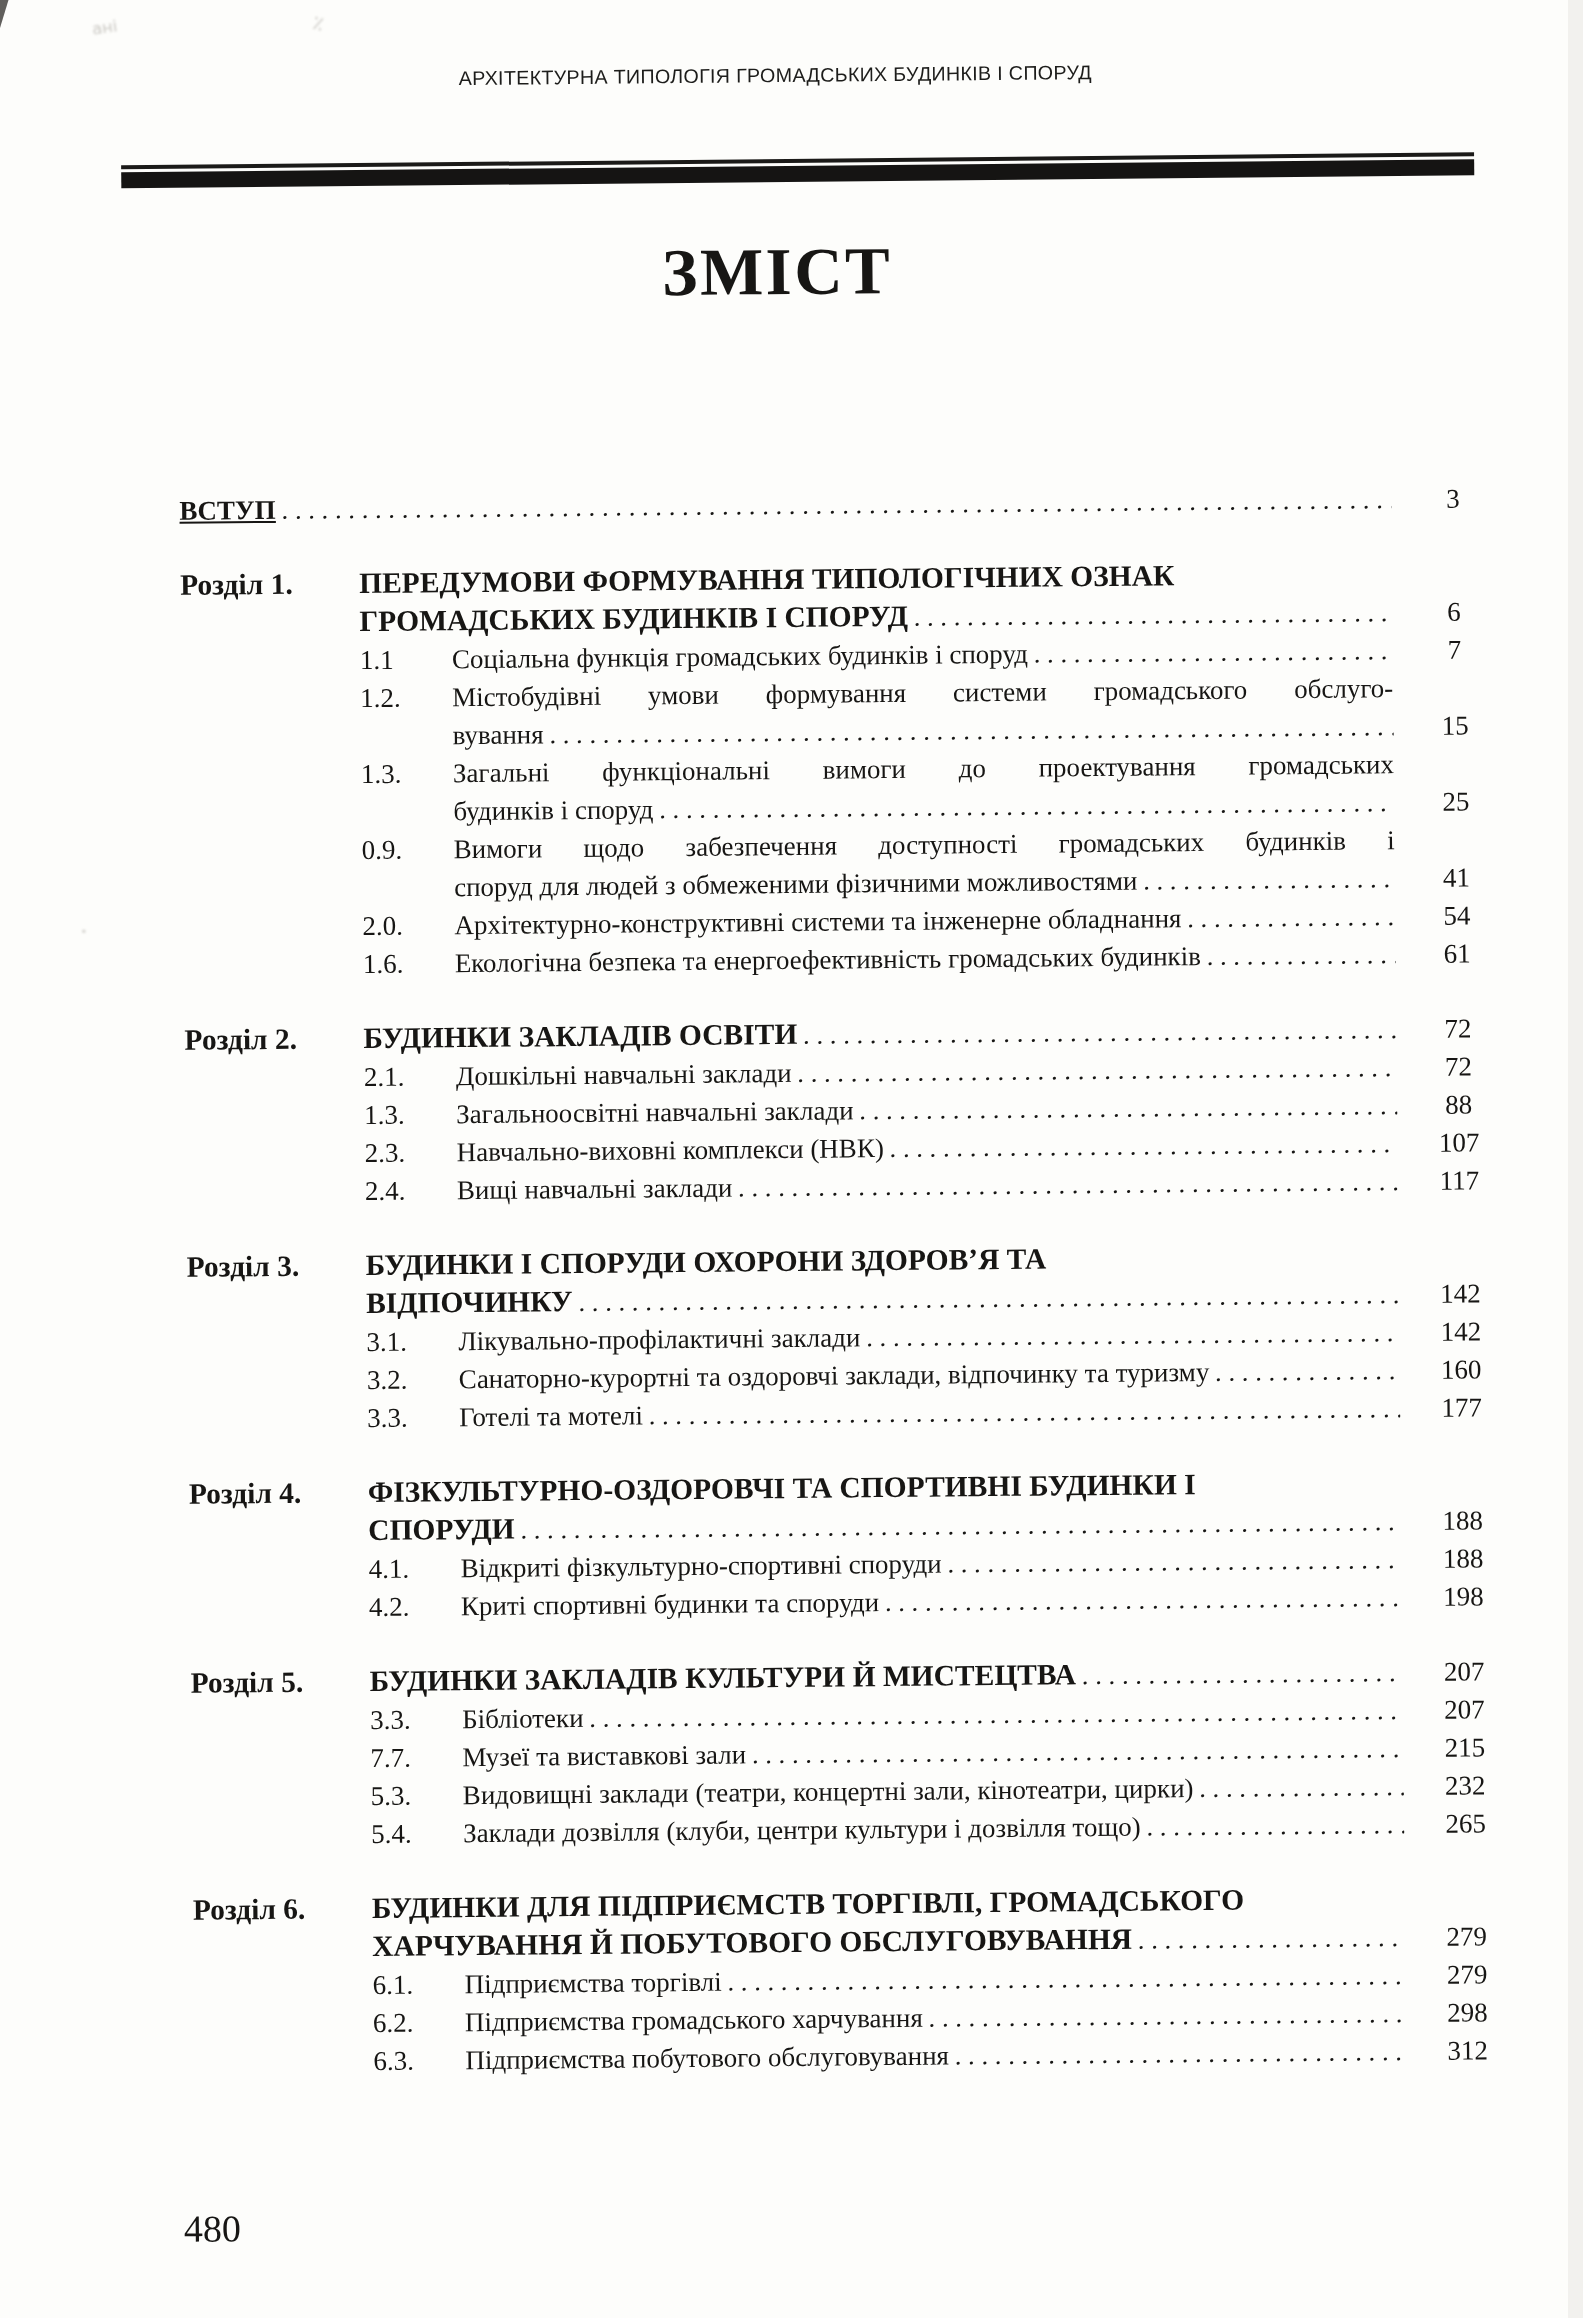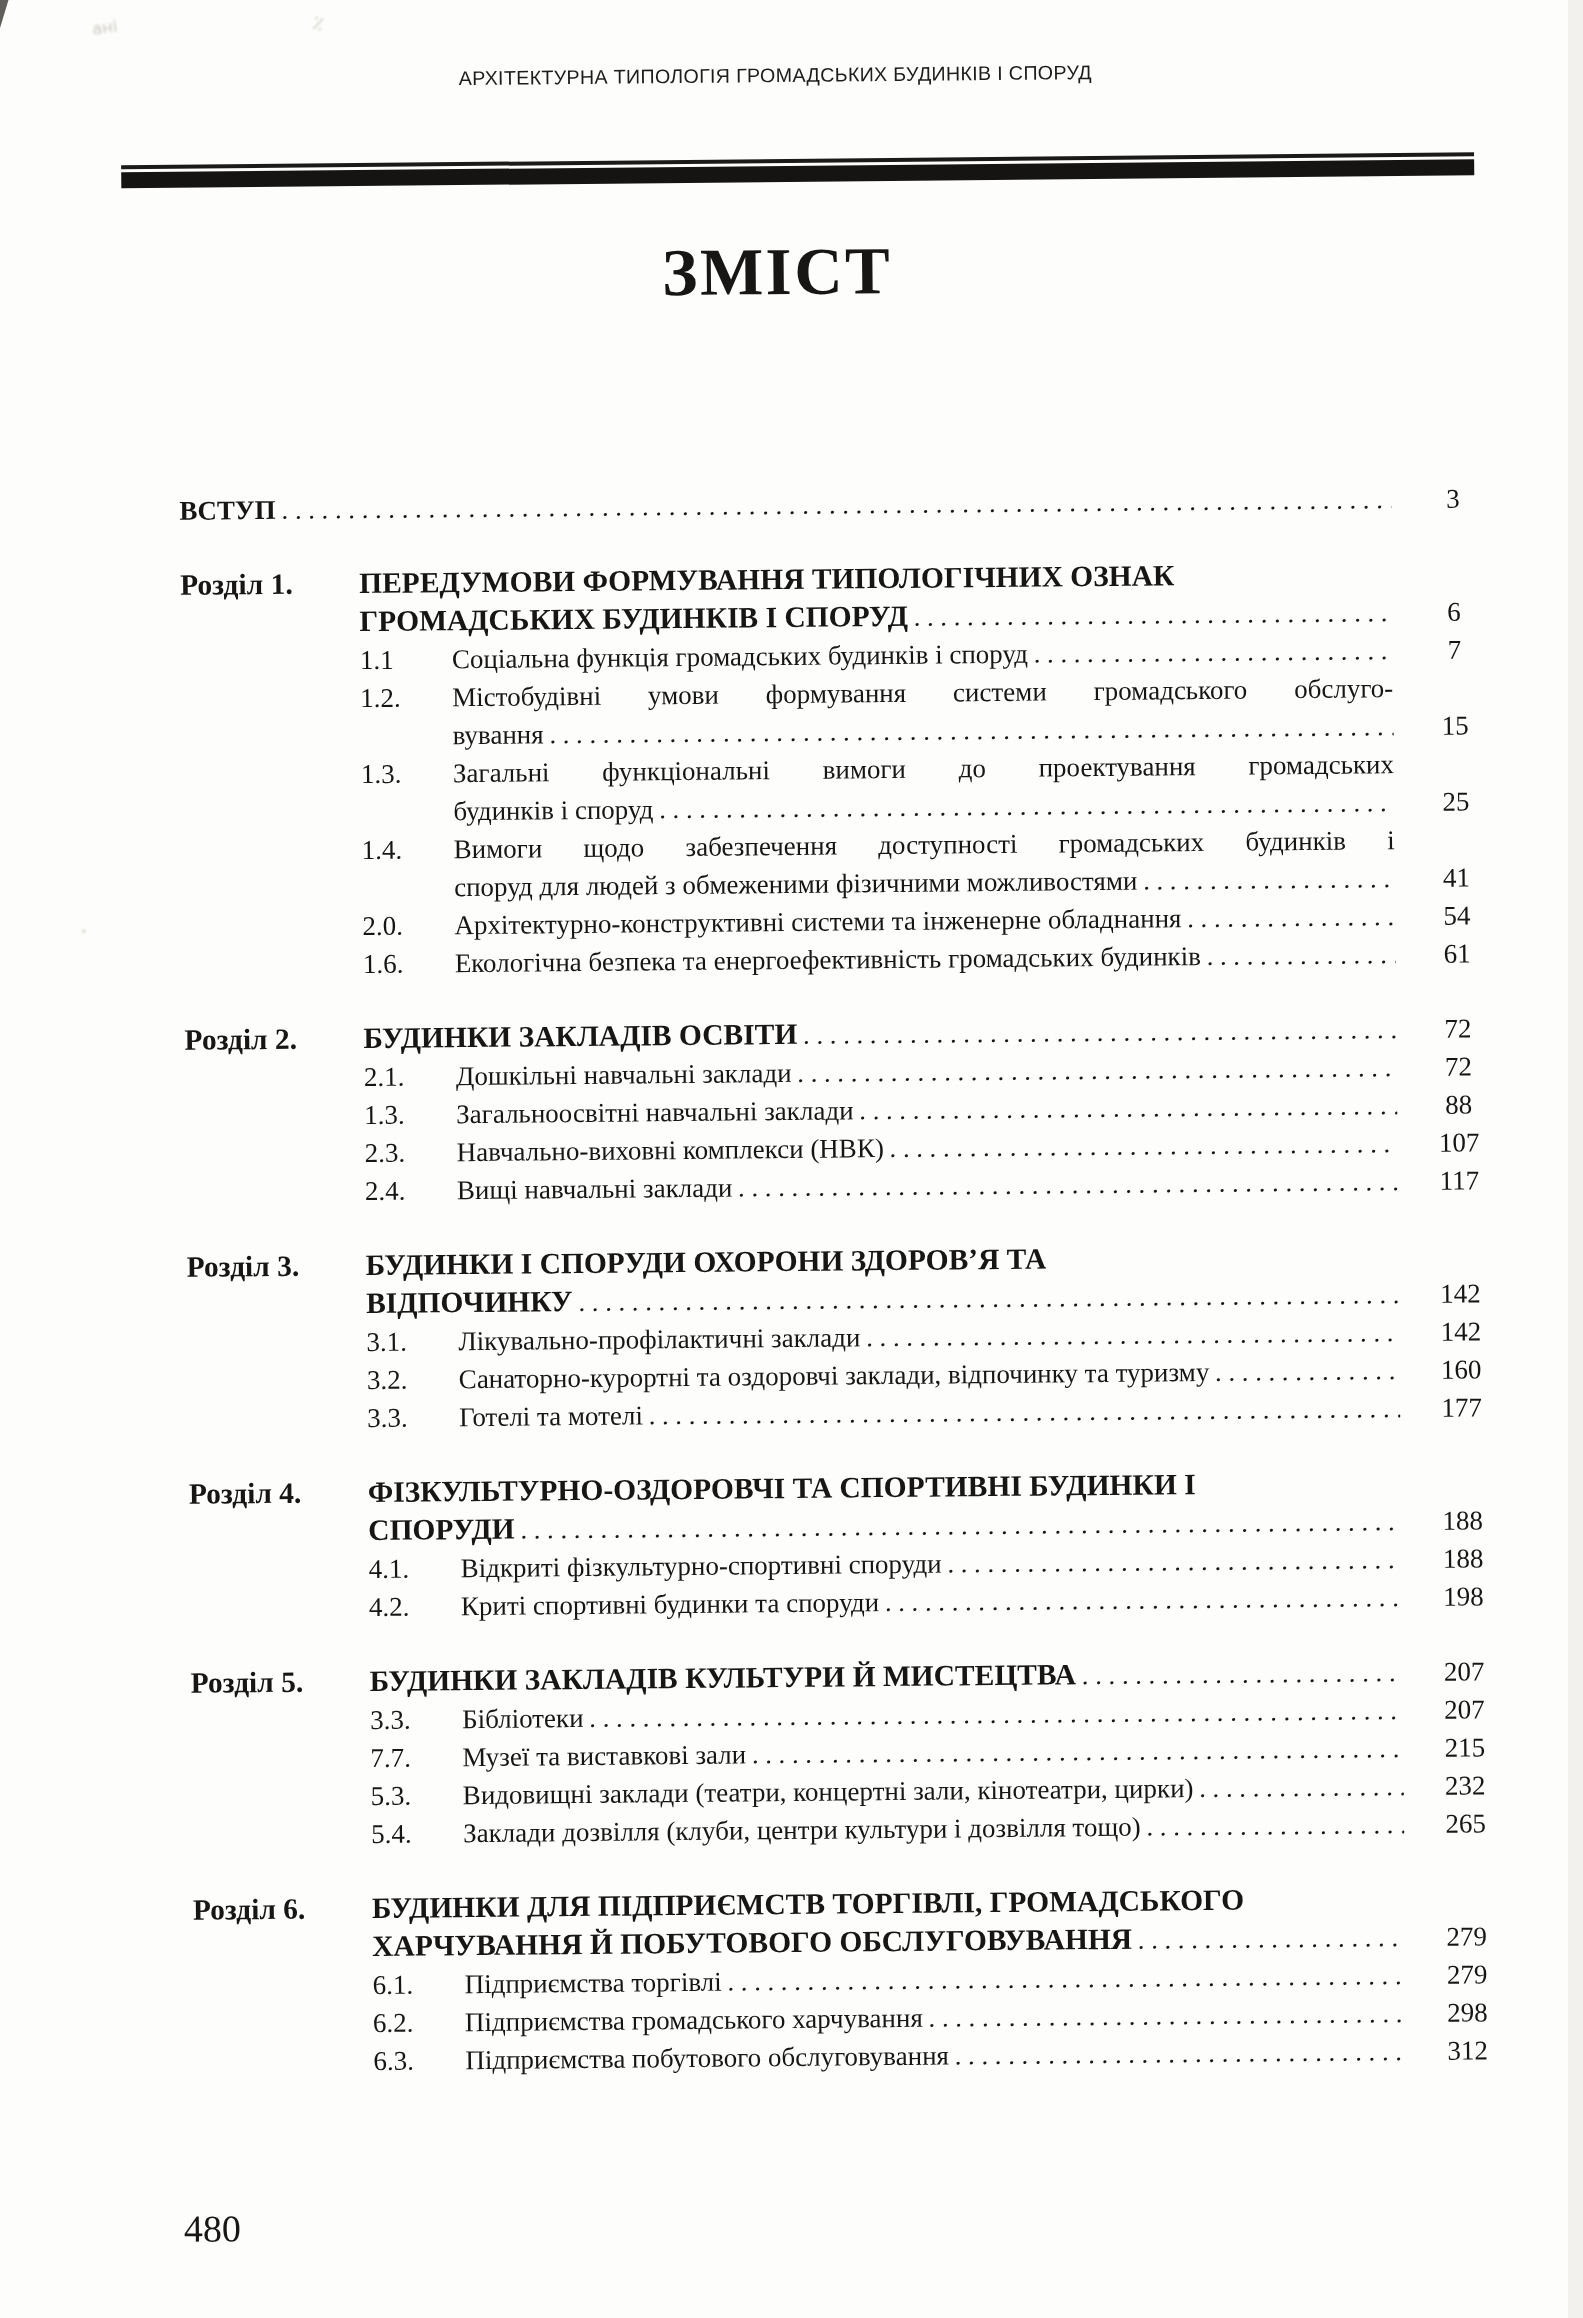--- a/index.html
+++ b/index.html
@@ -32,21 +32,21 @@
     position: absolute; top: 233px; left: 0; width: 100%;
     margin: 0; text-align: center;
     font-size: 67px; font-weight: 700; letter-spacing: 2.5px;
   }
   #toc {
     position: absolute; top: 486px; left: 184px; width: 1335px;
     font-size: 27px; line-height: 38px;
   }
   .row { display: flex; align-items: stretch; }
   .intro { align-items: baseline; margin-bottom: 31px; }
-  .bold { font-weight: 700; }
+  .bold { font-weight: 700; text-decoration: underline; }
   .nowrap { white-space: nowrap; }
   .chapter { margin-top: 36px; }
   .labelcol { flex: 0 0 179px; font-size: 29.5px; font-weight: 700; }
   .secrow { padding-left: 179px; }
   .numcol { flex: 0 0 92px; }
   .entry { flex: 1 1 auto; min-width: 0; }
   .chrow .entry { font-size: 29.5px; font-weight: 700; }
   .pagecol { flex: 0 0 123px; text-align: center; align-self: flex-end; font-size: 27px; font-weight: 400; }
   .intro .pagecol { align-self: auto; }
   .tline { text-align: left; }
@@ -135,21 +135,21 @@
             <div class="entry">
               <div class="jline">Загальні функціональні вимоги до проектування громадських</div>
               <div class="lastline">
                 <span class="txt">будинків і споруд</span>
                 <span class="dotfill"></span>
               </div>
             </div>
             <div class="pagecol">25</div>
           </div>
           <div class="row secrow">
-            <div class="numcol">1.4.</div>
+            <div class="numcol">0.9.</div>
             <div class="entry">
               <div class="jline">Вимоги щодо забезпечення доступності громадських будинків і</div>
               <div class="lastline">
                 <span class="txt">споруд для людей з обмеженими фізичними можливостями</span>
                 <span class="dotfill"></span>
               </div>
             </div>
             <div class="pagecol">41</div>
           </div>
           <div class="row secrow">

